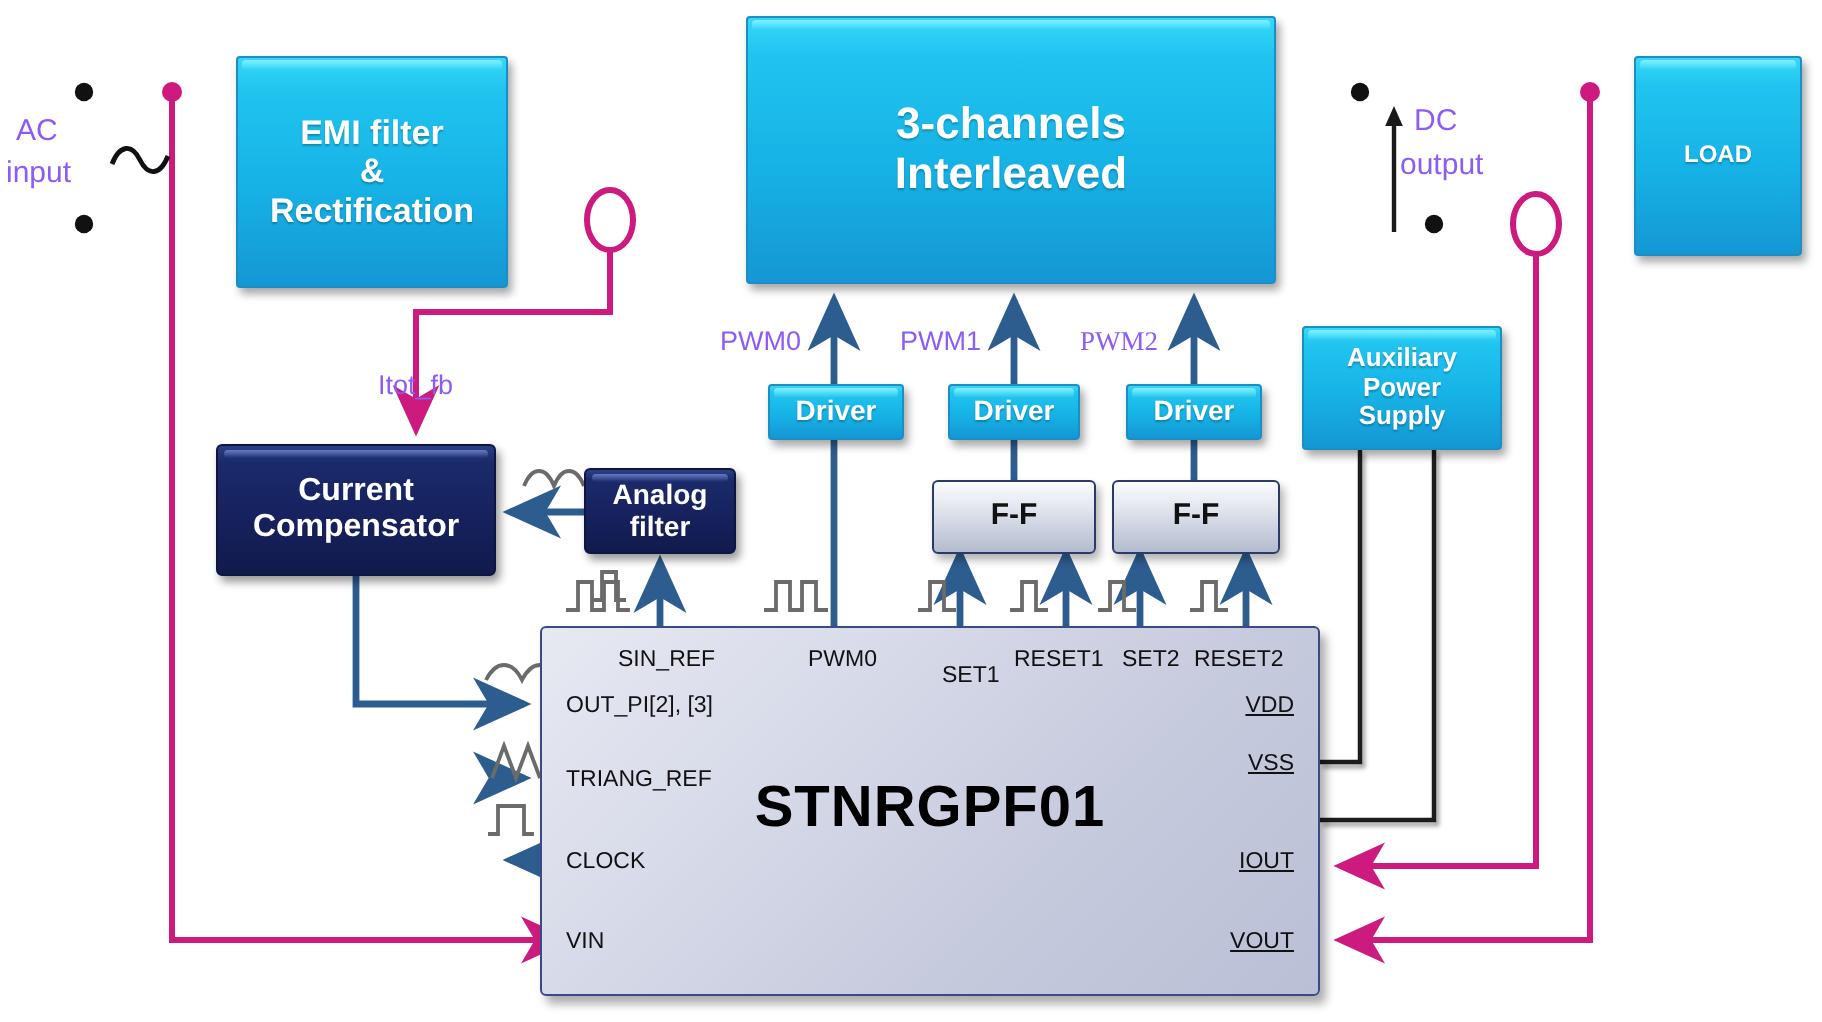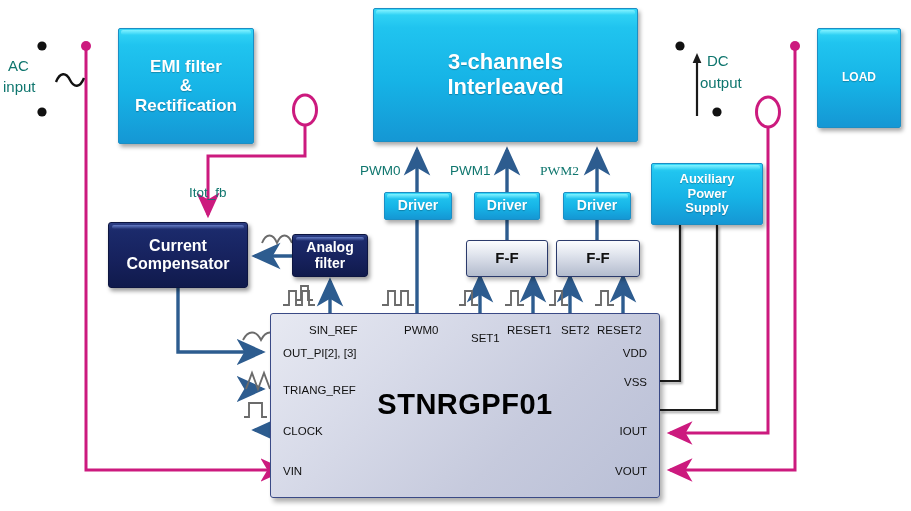--- a/index.html
+++ b/index.html
@@ -39,23 +39,23 @@
 
   
   #chip{
     position:absolute;left:270px;top:313px;width:390px;height:185px;box-sizing:border-box;
     background:linear-gradient(135deg,#e7e9f2 0%,#d8dbe9 30%,#c6cadd 65%,#b9bfd6 100%);
     border:1px solid #3a4a86;border-radius:3px;box-shadow:3px 4px 5px rgba(0,0,0,.32);
   }
   #chipname{position:absolute;left:0;right:0;top:74px;text-align:center;
     font-size:29px;font-weight:bold;color:#000;letter-spacing:.5px;}
   .pin{position:absolute;font-size:11.5px;color:#111;white-space:nowrap;}
-  .pin.r{text-align:right;}
-
-  .lbl{position:absolute;font-size:15px;color:#0f766e;white-space:nowrap;}
+  .pin.r{text-align:right;text-decoration:underline;}
+
+  .lbl{position:absolute;font-size:15px;color:#8b5cf6;white-space:nowrap;}
   .lbl.sm{font-size:13.5px;}
 </style>
 </head>
 <body>
 
 <div id="stage">
 
   <svg id="wires" viewBox="0 0 911 511">
     <defs>
       <marker id="mArrowB" markerWidth="9" markerHeight="9" refX="7.5" refY="4.5" orient="auto">
@@ -180,21 +180,21 @@
     <div>
       <div>3-channels</div>
       <div>Interleaved</div>
     </div>
   </div>
 
   <div class="blk cyan" style="left:817px;top:28px;width:84px;height:100px;font-size:12px;">
     <span>LOAD</span>
   </div>
 
-  <div class="blk cyan" style="left:651px;top:163px;width:112px;height:62px;font-size:13px;">
+  <div class="blk cyan" style="left:651px;top:163px;width:100px;height:62px;font-size:13px;">
     <div>
       <div>Auxiliary</div>
       <div>Power</div>
       <div>Supply</div>
     </div>
   </div>
 
   <div class="lbl" style="left:707px;top:52px;">DC</div>
   <div class="lbl" style="left:700px;top:74px;">output</div>
 

